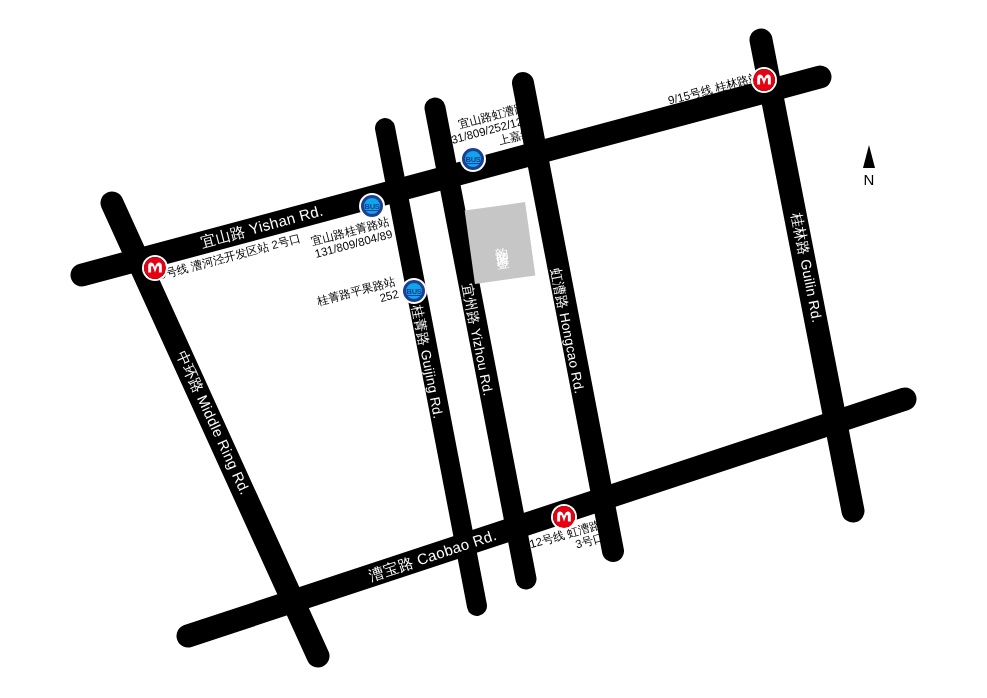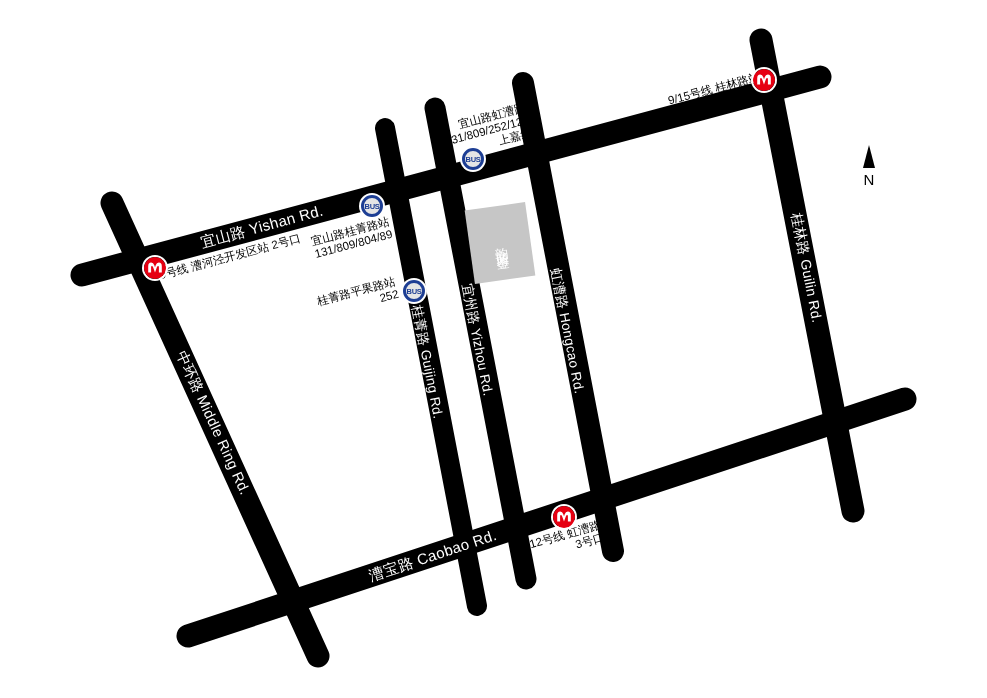--- a/index.html
+++ b/index.html
@@ -23,24 +23,24 @@
   }
   .ta-r{text-align:right;}
   .ta-c{text-align:center;}
   .icon{z-index:5;}
   .metro-badge{
     width:22px;height:22px;border-radius:50%;
     box-shadow:0 0 0 2px #ffffff;display:block;
   }
   .bus-badge{
     width:16px;height:16px;border-radius:50%;
-    background:#e5e5e5;border:3px solid #1d3e94;
+    background:#0ea5e9;border:3px solid #1d3e94;
     box-shadow:0 0 0 2px #ffffff;
     color:#1d3e94;font-size:7.5px;font-weight:bold;letter-spacing:-.3px;
-    display:flex;align-items:center;justify-content:center;
+    display:flex;align-items:center;justify-content:center;text-decoration:underline;
   }
   .building{
     width:61px;height:74px;background:#c6c6c6;z-index:2;
     display:flex;align-items:center;justify-content:center;
   }
   .building-name{
     writing-mode:vertical-rl;text-orientation:upright;
     color:#ffffff;font-size:13px;letter-spacing:3px;line-height:15px;
   }
   .compass-label{color:#000;font-size:15px;z-index:3;}

